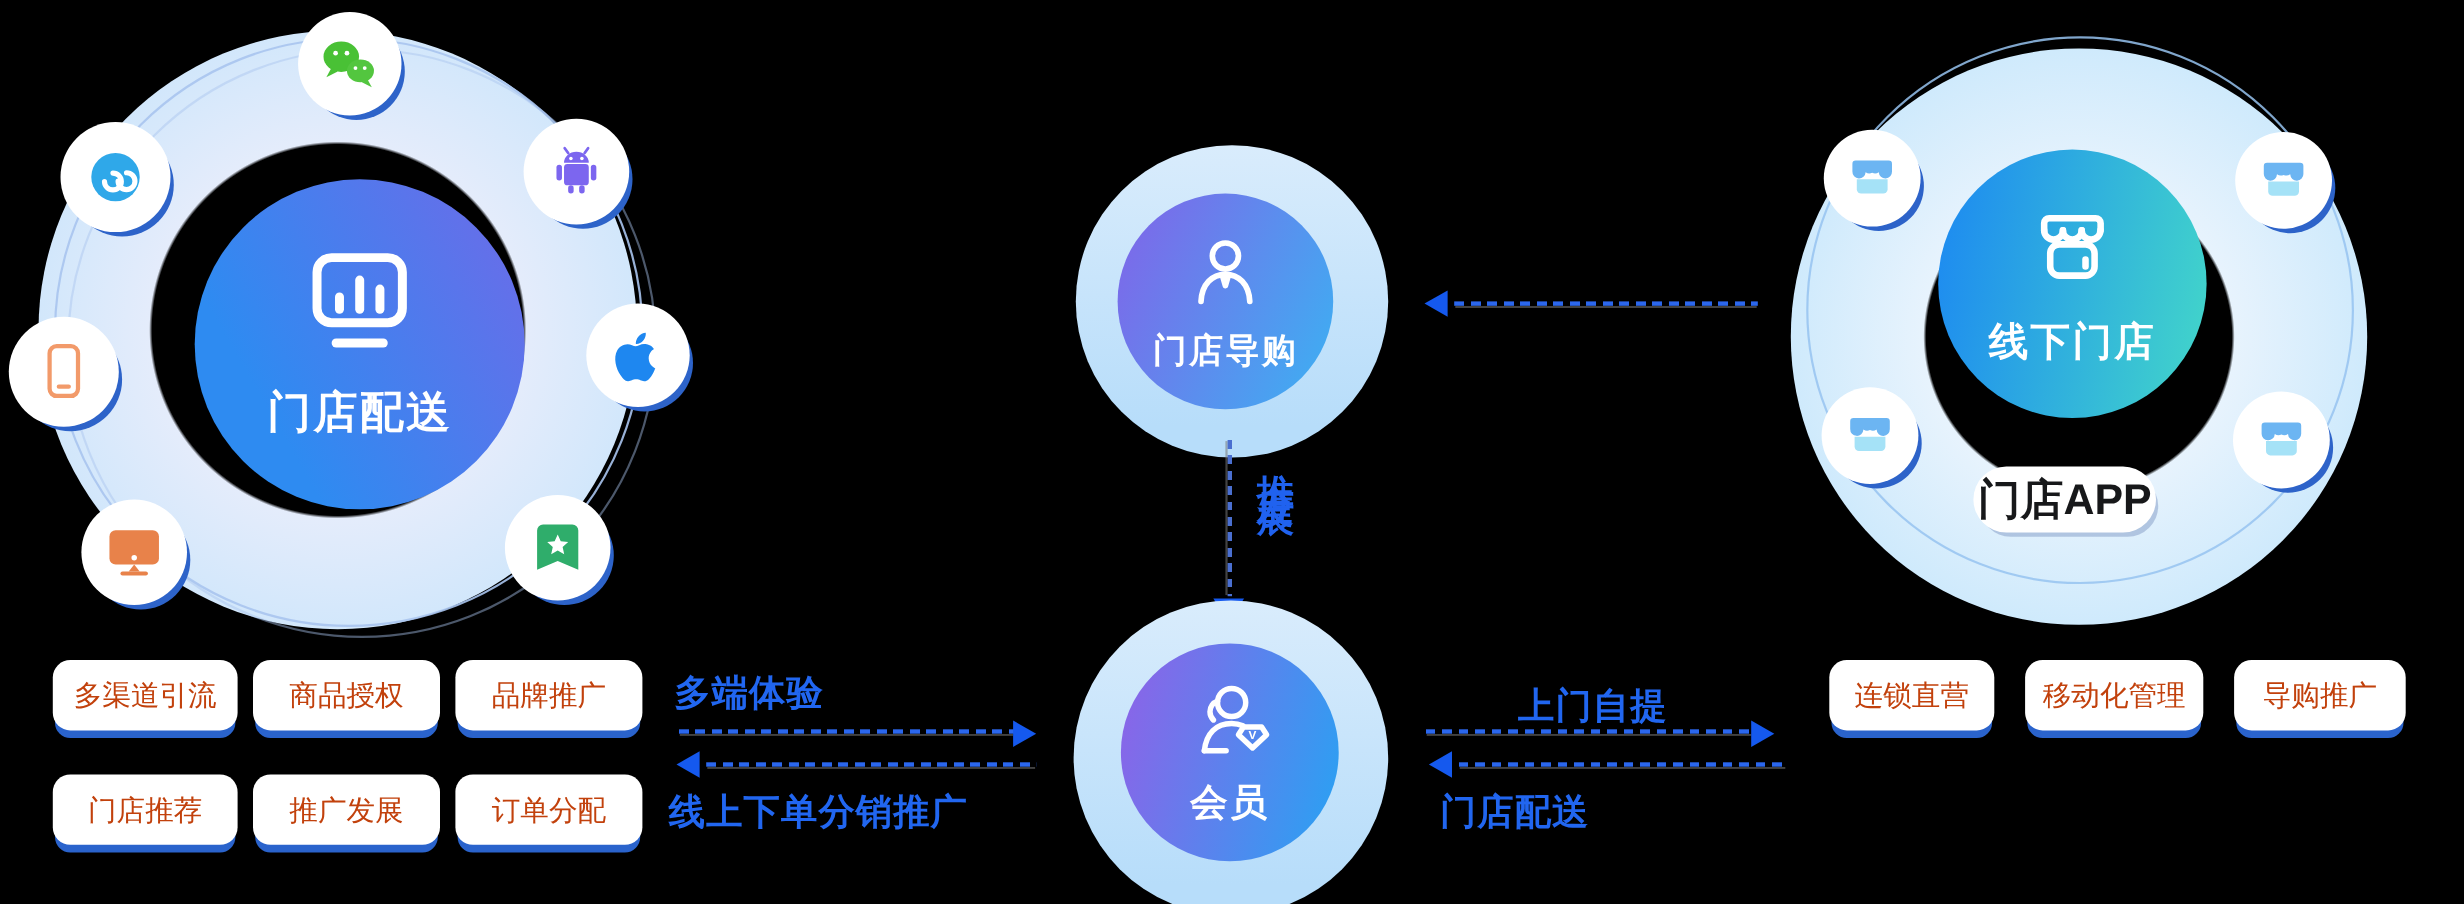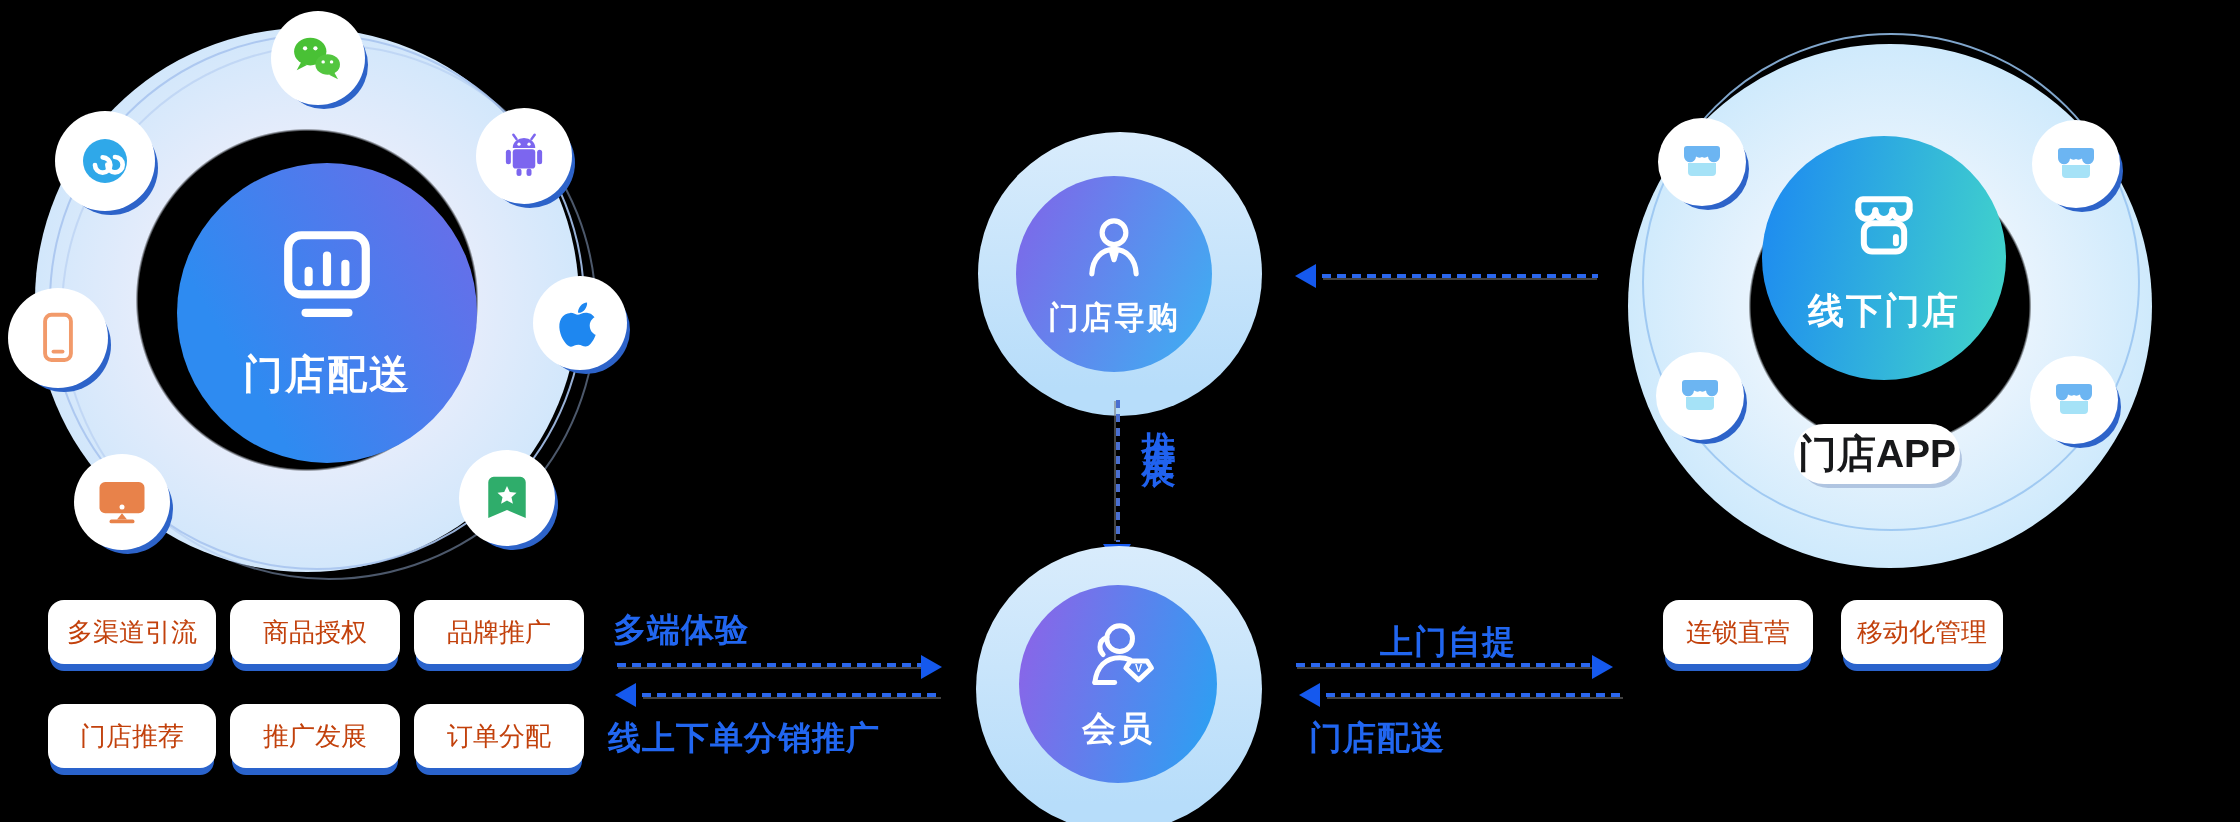--- a/index.html
+++ b/index.html
@@ -271,15 +271,16 @@
         <path d="M10 25h28v9a4 4 0 0 1-4 4H14a4 4 0 0 1-4-4z" fill="#a5e2f7"></path>
       </svg>
     </span>
   </div>
 
   <div class="abs pill">门店APP</div>
 
   <div class="abs card-grid right" style="left:1663px;top:600px;grid-template-columns:150px 162px 156px;">
     <div class="card">连锁直营</div>
     <div class="card">移动化管理</div>
+    <div class="card">导购推广</div>
   </div>
 
 </div>
 
 </body></html>

